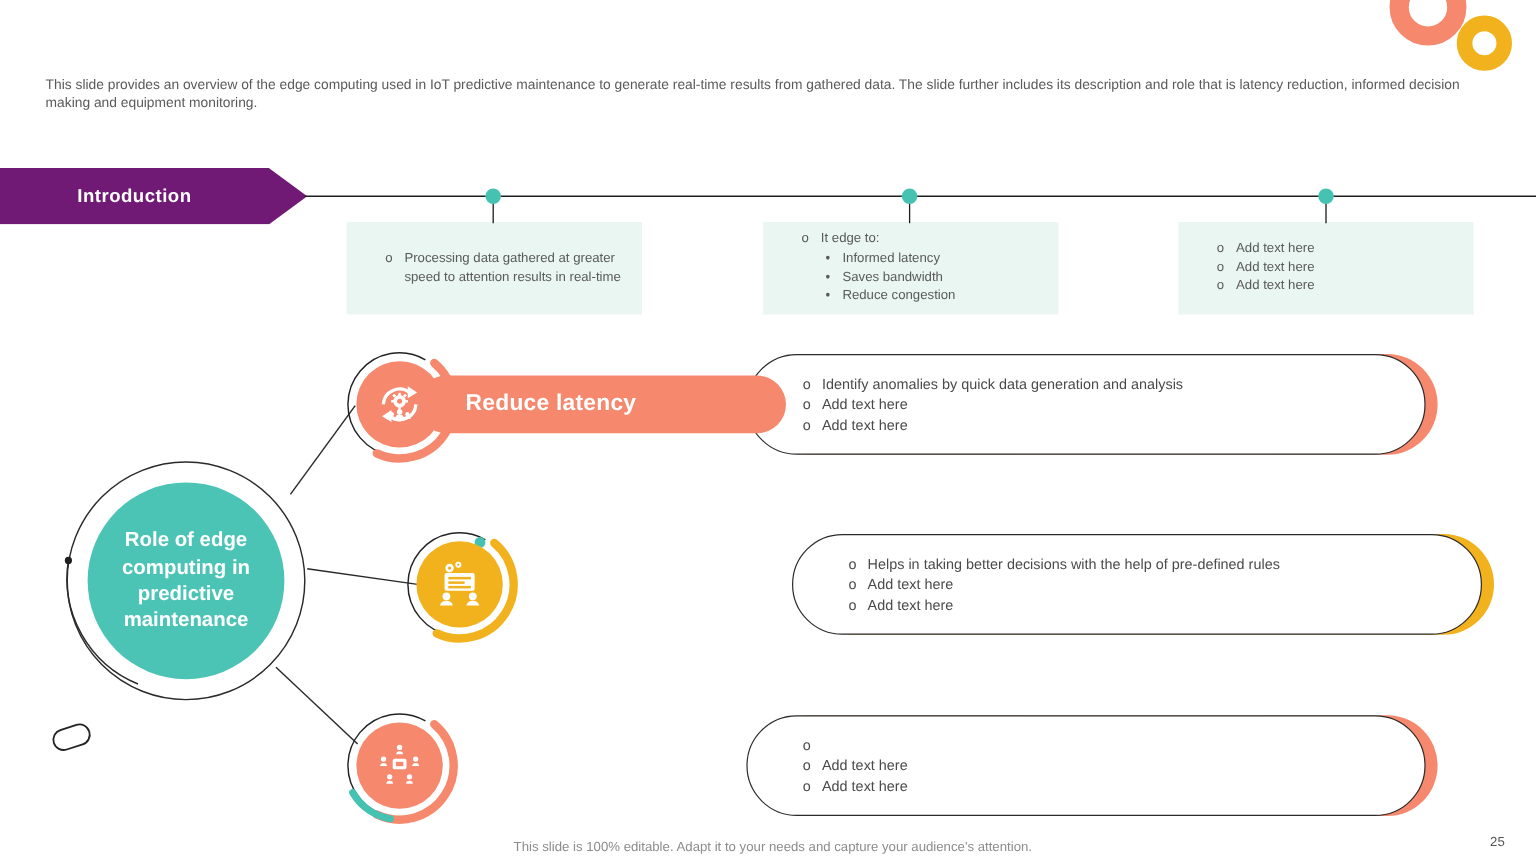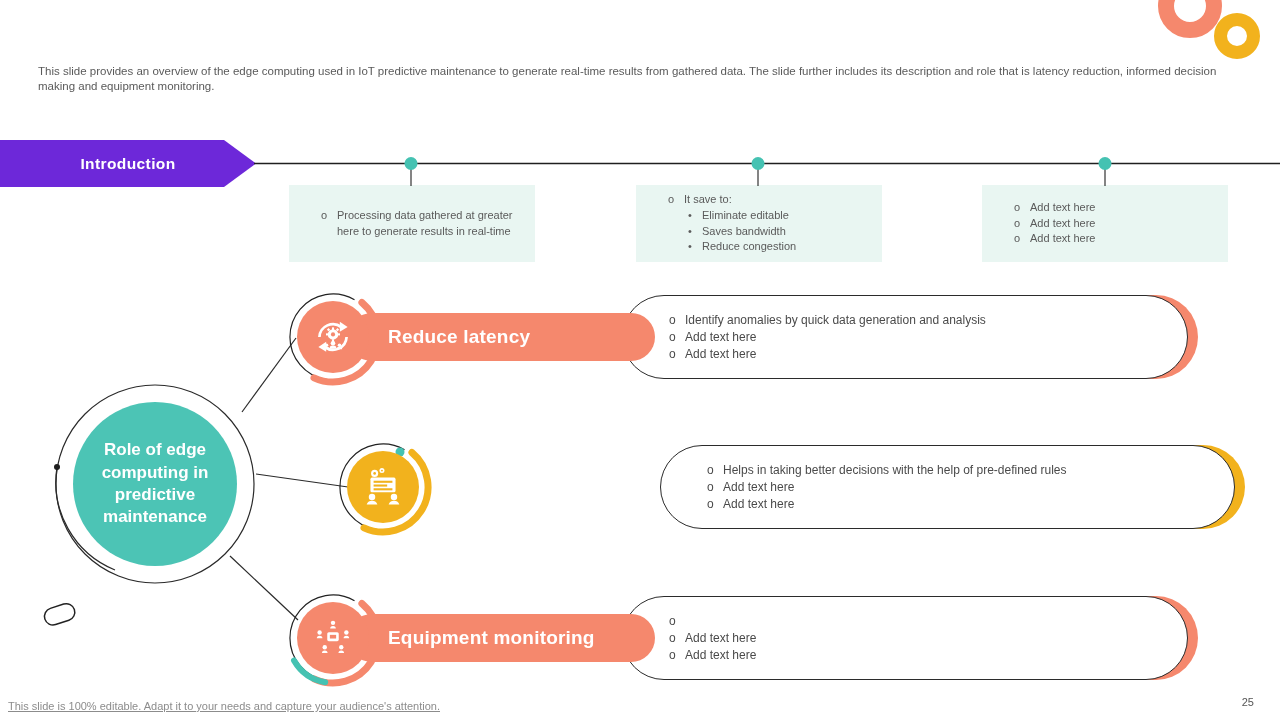--- a/index.html
+++ b/index.html
@@ -10,23 +10,23 @@
   
   #title{left:37px;top:28px;width:1100px;font-size:31px;font-weight:bold;color:#131313;letter-spacing:.2px;}
   #subtitle{left:38px;top:64px;width:1188px;font-size:11.5px;color:#5a5a5a;line-height:1.33;}
 
   
   .donut{border-radius:50%;}
   #donut-salmon{left:1158px;top:-26px;width:32px;height:32px;border:16px solid #f5886d;}
   #donut-yellow{left:1214px;top:13px;width:20px;height:20px;border:13px solid #f2b21d;}
 
   
-  #intro{left:0;top:140px;width:256px;height:47px;background:#6d28d9;
+  #intro{left:0;top:140px;width:256px;height:47px;background:#701a75;
          clip-path:polygon(0 0,224px 0,256px 50%,224px 100%,0 100%);
-         display:flex;align-items:center;justify-content:center;}
+         display:flex;align-items:center;}
   #intro span{width:224px;text-align:center;color:#fff;font-size:15.5px;font-weight:bold;letter-spacing:.4px;}
 
   
   .tbox{top:185px;width:246px;height:77px;background:#e9f6f2;display:flex;flex-direction:column;
         justify-content:center;padding:0 14px 0 32px;box-sizing:border-box;
         font-size:11px;color:#5a5a5a;line-height:1.42;}
   .bline{display:flex;align-items:flex-start;}
   .bm{flex:0 0 16px;text-align:left;}
   .sub .bm{flex:0 0 14px;}
   .sub{margin-left:20px;}
@@ -43,21 +43,21 @@
         display:flex;flex-direction:column;justify-content:center;gap:1px;
         padding-left:46px;padding-right:30px;box-sizing:border-box;
         font-size:12px;color:#4a4a4a;line-height:1.34;z-index:2;}
   .crescent{height:84px;border-radius:42px;z-index:1;}
   .iconwrap{width:72px;height:72px;border-radius:50%;display:flex;align-items:center;justify-content:center;z-index:4;}
 
   #svgdecor{left:0;top:0;z-index:1;pointer-events:none;}
   .zpill{z-index:3;} .zbox{z-index:2;} .zicon{z-index:4;}
 
   
-  #footer{left:8px;right:0;bottom:8px;text-align:left;font-size:11px;color:#8c8c8c;text-decoration:underline;}
+  #footer{left:8px;right:0;bottom:8px;text-align:center;font-size:11px;color:#8c8c8c;}
   #pagenum{right:26px;bottom:12px;font-size:11px;color:#555;}
 </style>
 </head>
 <body>
 
 <div id="slide">
 
   <div class="abs" id="subtitle">This slide provides an overview of the edge computing used in IoT predictive maintenance to generate real-time results from gathered data. The slide further includes its description and role that is latency reduction, informed decision making and equipment monitoring.</div>
   <div class="abs donut" id="donut-salmon"></div>
   <div class="abs donut" id="donut-yellow"></div>
@@ -94,31 +94,31 @@
     <circle cx="400" cy="452" r="4.5" fill="#45c2b2"></circle>
 
     <path d="M354.5,675.2 A43,43 0 1 1 354.5,600.8" fill="none" stroke="#222" stroke-width="1.2"></path>
     <path d="M361.9,603.5 A45,45 0 0 1 314,678.8" fill="none" stroke="#f5886d" stroke-width="7" stroke-linecap="round"></path>
     <path d="M325.2,682.3 A45,45 0 0 1 294,660.5" fill="none" stroke="#45c2b2" stroke-width="6" stroke-linecap="round"></path>
   </svg>
 
   <div class="abs tbox" style="left:289px;">
     <div class="bline">
       <span class="bm">o</span>
-      <span>Processing data gathered at greater here to generate results in real-time</span>
+      <span>Processing data gathered at greater speed to attention results in real-time</span>
     </div>
   </div>
   <div class="abs tbox" style="left:636px;">
     <div class="bline">
       <span class="bm">o</span>
-      <span>It save to:</span>
+      <span>It edge to:</span>
     </div>
     <div class="bline sub">
       <span class="bm">•</span>
-      <span>Eliminate editable</span>
+      <span>Informed latency</span>
     </div>
     <div class="bline sub">
       <span class="bm">•</span>
       <span>Saves bandwidth</span>
     </div>
     <div class="bline sub">
       <span class="bm">•</span>
       <span>Reduce congestion</span>
     </div>
   </div>
@@ -223,23 +223,20 @@
       </div>
     <div class="bline">
         <span class="bm">o</span>
         <span>Add text here</span>
       </div>
     <div class="bline">
         <span class="bm">o</span>
         <span>Add text here</span>
       </div>
   </div>
-  <div class="abs pill zpill" style="left:348px;top:614px;width:307px;background:#f5886d;padding-left:40px;box-sizing:border-box;">
-    <span>Equipment monitoring</span>
-  </div>
   <div class="abs iconwrap zicon" style="left:297px;top:602px;background:#f5886d;">
     <svg width="46" height="46" viewBox="0 0 44 44">
       <rect x="16.5" y="16.5" width="11" height="8.5" rx="1.5" fill="#fff"></rect>
       <rect x="19" y="19" width="6" height="3.5" fill="#f5886d"></rect>
       <g fill="#fff">
         <circle cx="22" cy="7.5" r="2.1"></circle>
           <path d="M19.3,13 a2.7,2.4 0 0 1 5.4,0 z"></path>
         <circle cx="34.8" cy="16.8" r="2.1"></circle>
           <path d="M32.1,22.3 a2.7,2.4 0 0 1 5.4,0 z"></path>
         <circle cx="29.9" cy="30.9" r="2.1"></circle>

